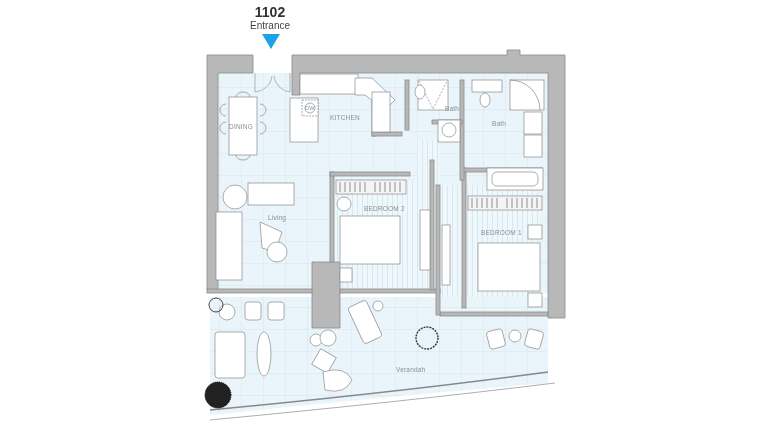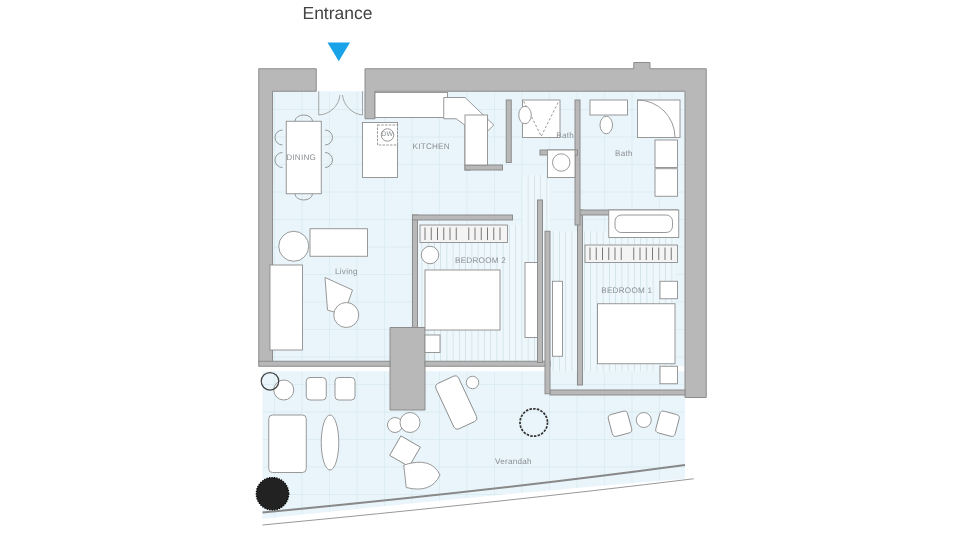--- a/index.html
+++ b/index.html
@@ -1,27 +1,28 @@
 <!DOCTYPE html>
 <html><head>
 <meta charset="utf-8">
 <style>
   html,body{margin:0;padding:0;background:#ffffff;}
   body{width:768px;height:432px;position:relative;overflow:hidden;font-family:"Liberation Sans",sans-serif;}
   .hdr{position:absolute;left:220px;top:4px;width:100px;text-align:center;color:#333;}
   .hdr .num{font-size:14px;font-weight:bold;line-height:16px;}
-  .hdr .sub{font-size:14px;line-height:12px;color:#444;}
+  .hdr .sub{font-size:10px;line-height:12px;color:#444;}
   .arrow{position:absolute;left:262px;top:34px;width:0;height:0;border-left:9px solid transparent;border-right:9px solid transparent;border-top:15px solid #1aa3e8;}
   svg.plan{position:absolute;left:0;top:0;}
   .lbl{position:absolute;font-size:6.5px;color:#8a8f93;letter-spacing:0.2px;}
 </style>
 </head>
 <body>
 
 <div class="hdr">
+  <div class="num">1102</div>
   <div class="sub">Entrance</div>
 </div>
 <div class="arrow"></div>
 
 <svg class="plan" width="768" height="432" viewBox="0 0 768 432">
   <defs>
     <pattern id="tile" width="22" height="22" patternUnits="userSpaceOnUse">
       <rect width="22" height="22" fill="#e9f5fa"></rect>
       <path d="M22 0 V22 M0 22 H22" stroke="#c9dfe8" stroke-width="0.6"></path>
     </pattern>

